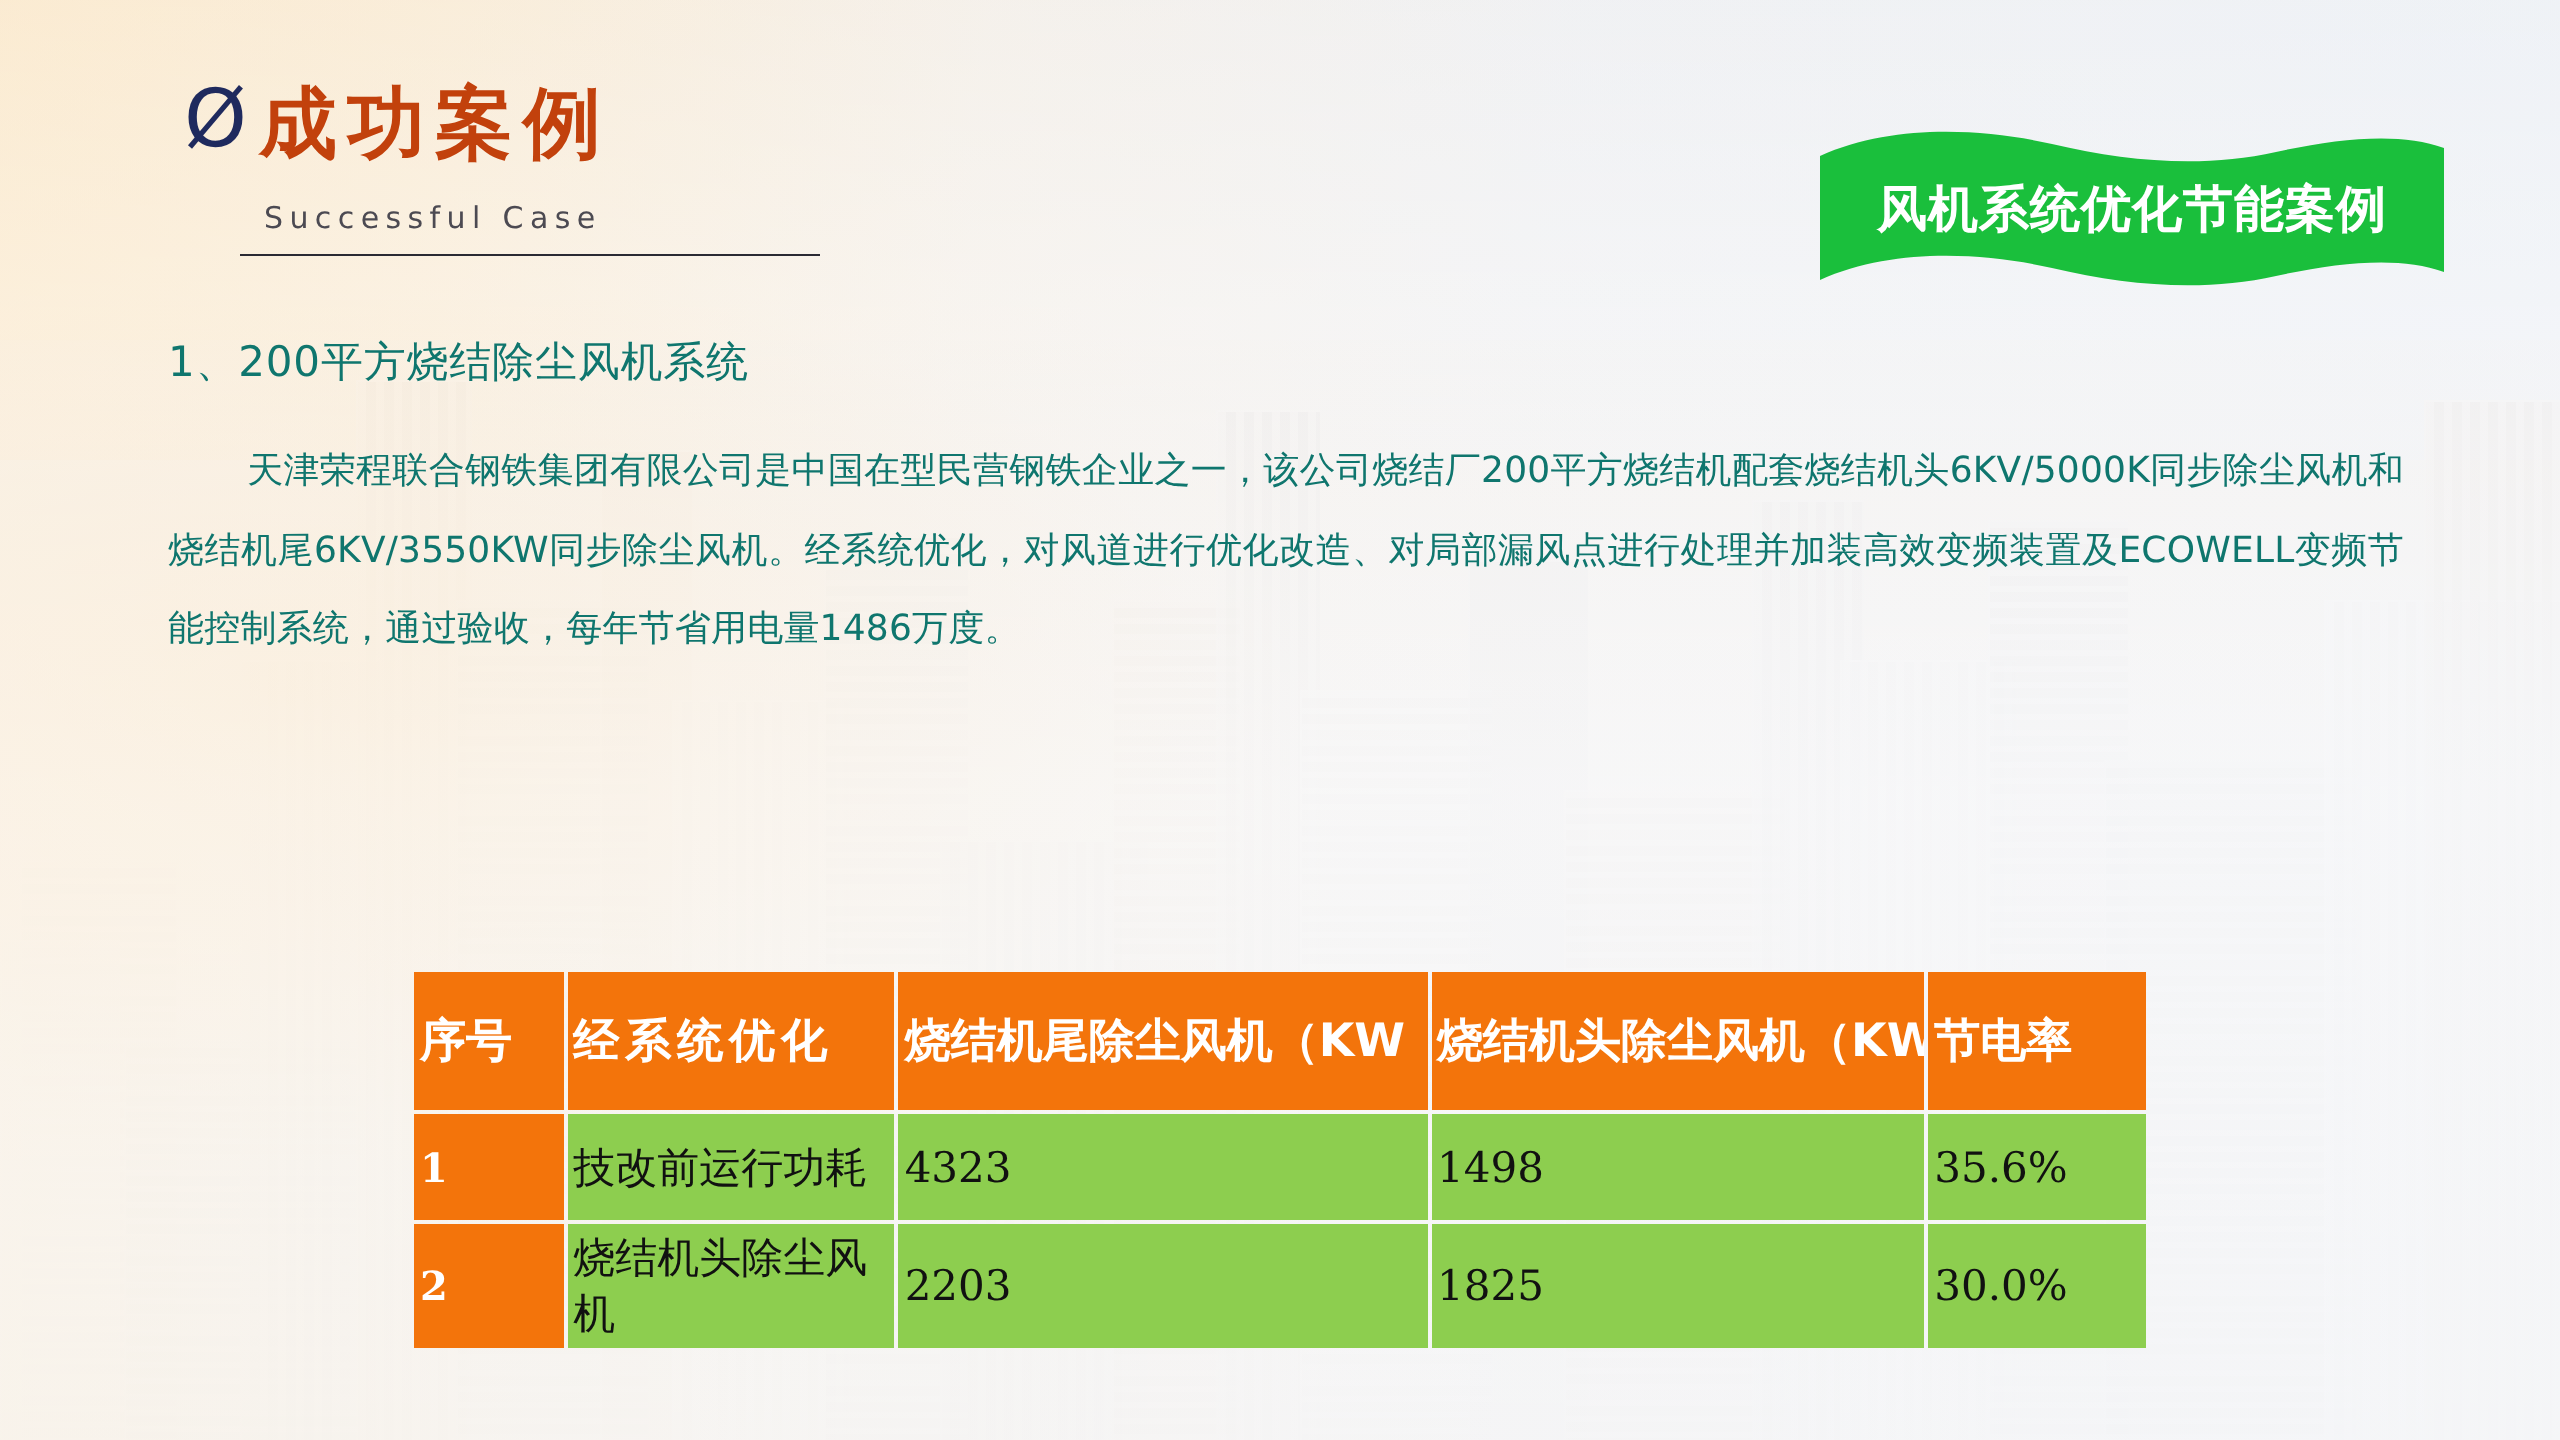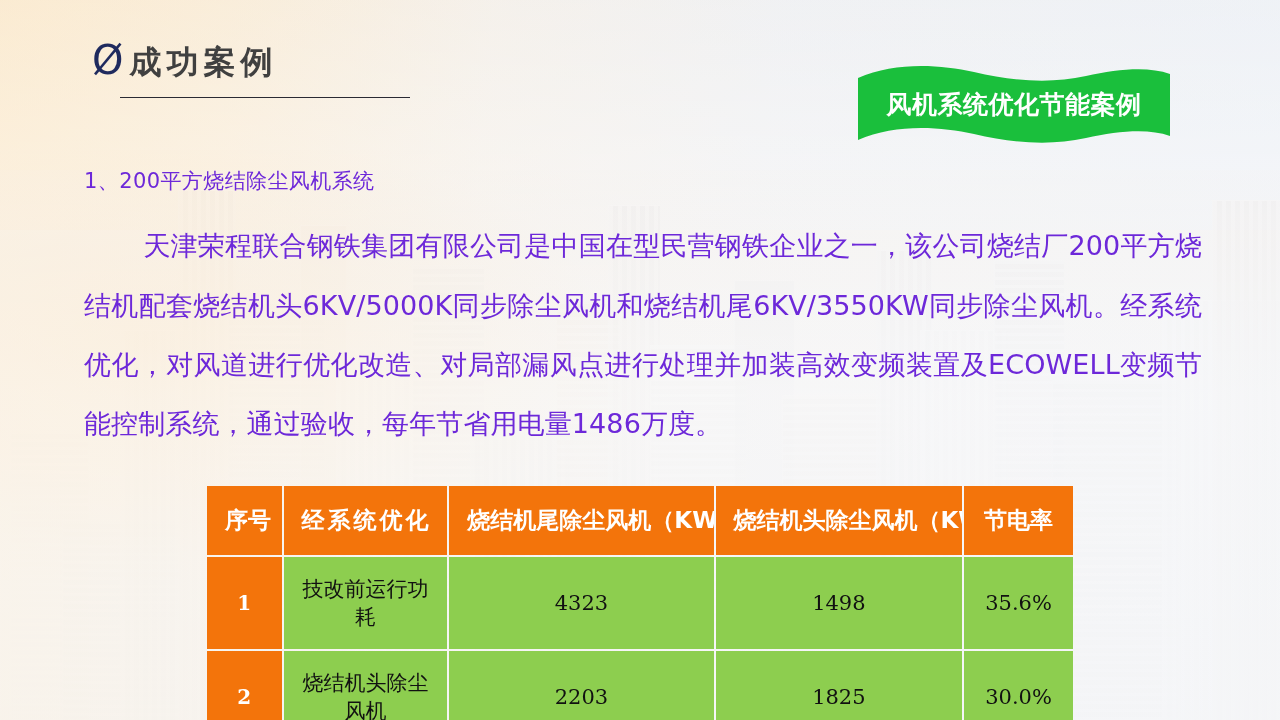--- a/index.html
+++ b/index.html
@@ -109,90 +109,90 @@
     height: 52px;
   }
   .title-icon {
     font-size: 40px; line-height: 1;
     color: #1f2a5e;
     font-family: "DejaVu Sans", sans-serif;
     font-weight: 400;
     transform: translateY(-2px);
   }
   .title-cn {
-    font-size: 32px; line-height: 1;
+    font-size: 39px; line-height: 1;
     font-weight: 700;
-    color: #404040;
+    color: #c2410c;
     letter-spacing: 5px;
     font-family: "DejaVu Sans", sans-serif;
   }
   .title-en {
     margin-top: 12px;
     padding-left: 40px;
     font-size: 15px;
     letter-spacing: 3.2px;
     color: #4c4a52;
     font-family: "DejaVu Sans", sans-serif;
   }
   .title-rule {
     margin-top: 9px; margin-left: 28px;
     width: 290px; height: 1px;
     background: #2a2a33;
   }
 
   
   .ribbon {
-    position: absolute; left: 854px; top: 60px;
+    position: absolute; left: 906px; top: 60px;
     width: 320px; height: 93px;
   }
   .ribbon svg { display: block; width: 320px; height: 93px; }
   .ribbon-text {
     position: absolute; left: 0; right: 0; top: 28px;
     text-align: center;
     font-size: 25px; font-weight: 700;
     color: #ffffff;
     letter-spacing: 0.5px;
     font-family: "DejaVu Sans", sans-serif;
     white-space: nowrap;
   }
 
   
   .body-copy {
     position: absolute; left: 84px; top: 168px;
     width: 1118px;
-    color: #6d28d9;
+    color: #0f766e;
     font-family: "DejaVu Sans", sans-serif;
   }
   .para-heading {
     font-size: 21px;
     line-height: 1.25;
     margin-bottom: 22px;
     letter-spacing: .4px;
   }
   .para-body {
-    font-size: 27px;
+    font-size: 18px;
     line-height: 2.2;
     text-align: justify;
     text-justify: inter-character;
     text-indent: 2.2em;
     letter-spacing: .1px;
   }
 
   
   .data-table {
     position: absolute;
     left: 205px; top: 484px;
     width: 870px;
     border-collapse: separate;
     border-spacing: 2px;
     table-layout: fixed;
   }
   .data-table td, .data-table th {
-    padding: 18px;
-    text-align: center;
+    padding: 3px;
+    text-align: left;
     vertical-align: middle;
   }
   .data-table thead th {
     background: #F3740B;
     color: #ffffff;
     height: 69px;
     font-weight: 700;
     font-size: 23px;
     font-family: "DejaVu Sans", sans-serif;
     white-space: nowrap;
@@ -258,20 +258,21 @@
     <div class="bg-glow"></div>
     <div class="bg-veil"></div>
     <div class="bg-veil2"></div>
   </div>
 
   <div class="title-block">
     <div class="title-main">
       <span class="title-icon">Ø</span>
       <span class="title-cn">成功案例</span>
     </div>
+    <div class="title-en">Successful Case</div>
     <div class="title-rule"></div>
   </div>
 
   <div class="ribbon">
     <svg viewBox="0 0 320 93" xmlns="http://www.w3.org/2000/svg">
       <path d="M4,18 C40,2 84,4 120,12 C158,21 196,24 232,16 C264,9 294,6 316,14
                L316,76 C294,68 264,71 232,78 C196,86 158,83 120,74
                C84,66 40,64 4,80 Z" fill="#1ABF3C"></path>
     </svg>
     <div class="ribbon-text">风机系统优化节能案例</div>

